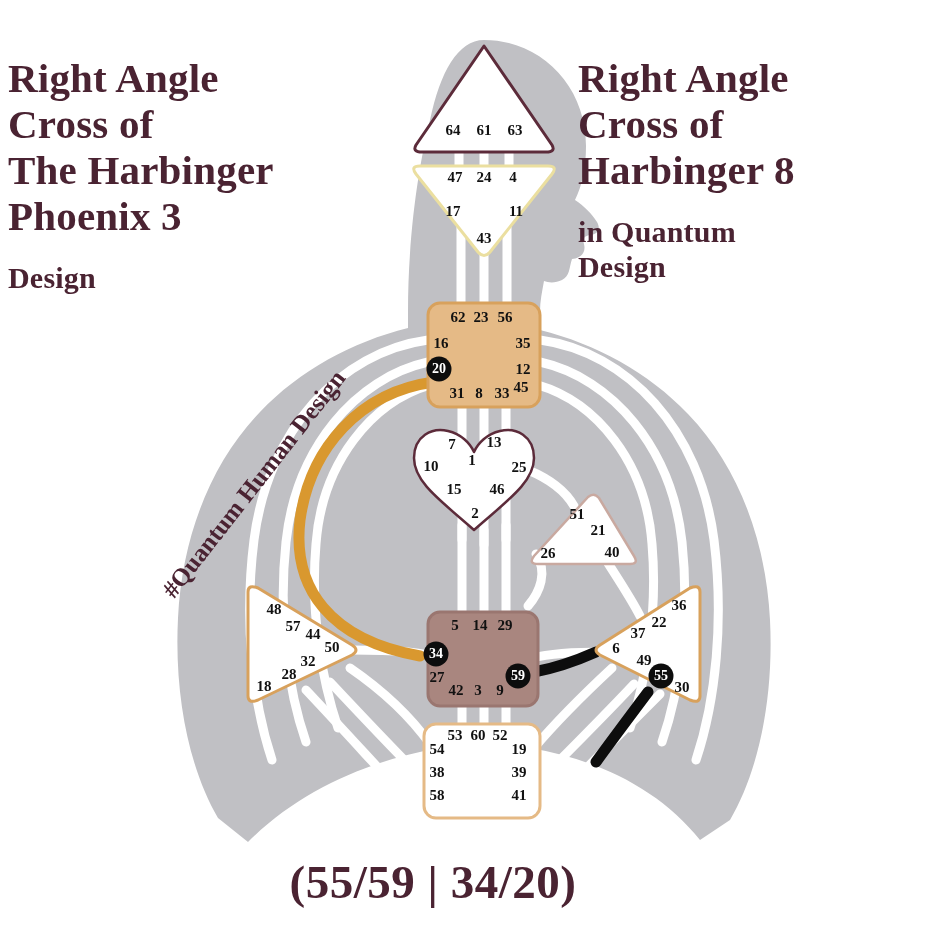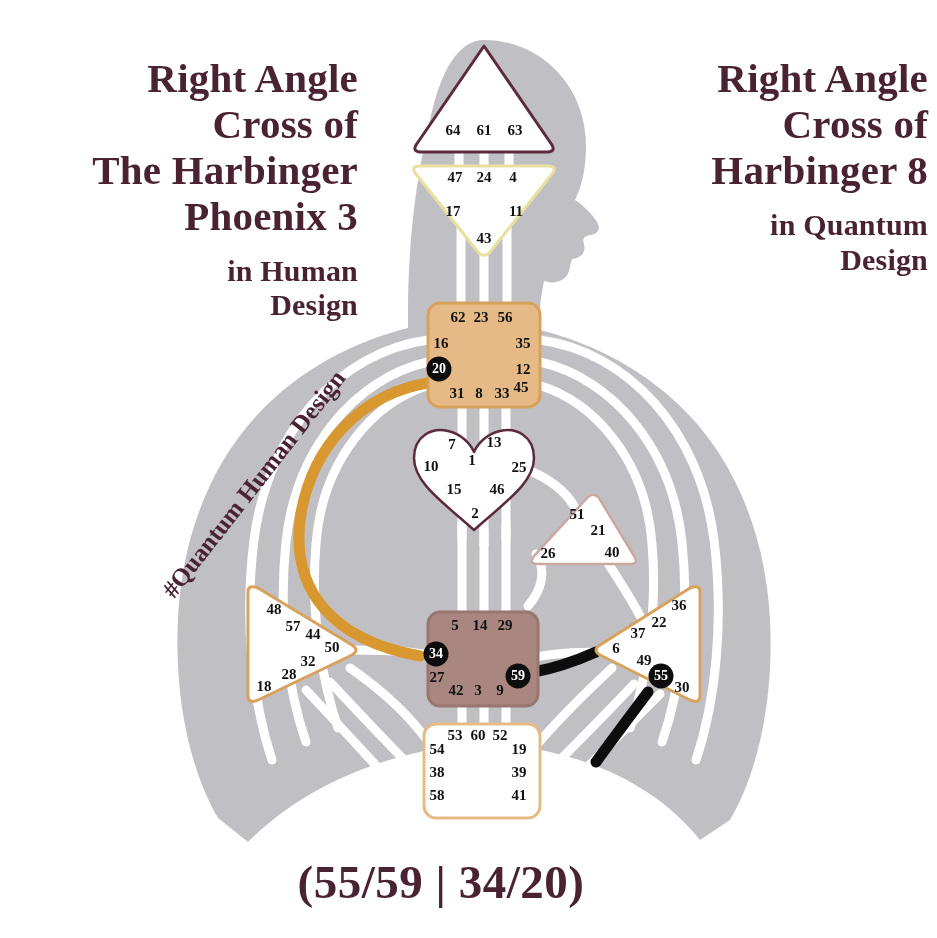--- a/index.html
+++ b/index.html
@@ -1,27 +1,27 @@
 <!DOCTYPE html>
 <html><head>
 <meta charset="utf-8">
 <style>
   html,body{margin:0;padding:0;background:#ffffff;}
   body{width:937px;height:938px;position:relative;overflow:hidden;
        font-family:"Liberation Serif",serif;}
   #stage{position:absolute;left:0;top:0;width:937px;height:938px;}
   svg#graph{position:absolute;left:0;top:0;width:937px;height:938px;}
 
-  .title{position:absolute;color:#4A2332;font-weight:bold;text-align:right;
+  .title{position:absolute;color:#4A2332;font-weight:bold;text-align:left;
          line-height:1.12;letter-spacing:.2px;}
   #title-left{left:8px;top:56px;width:350px;font-size:41px;}
   #title-right{left:578px;top:56px;width:350px;font-size:41px;}
-  .subtitle{font-size:30px;font-weight:bold;line-height:1.16;margin-top:14px;}
-
-  #caption{position:absolute;left:8px;top:855px;width:866px;text-align:center;
+  .subtitle{font-size:30px;font-weight:bold;line-height:1.16;margin-top:21px;}
+
+  #caption{position:absolute;left:0;top:855px;width:866px;text-align:center;
            color:#4A2332;font-weight:bold;font-size:47px;letter-spacing:.5px;}
 
   #hashtag{position:absolute;left:104px;top:470px;width:300px;
            color:#4A2332;font-weight:bold;font-size:25px;text-align:center;
            transform:rotate(-52deg);transform-origin:50% 50%;white-space:nowrap;}
 
   .gate{font-family:"Liberation Serif",serif;font-weight:bold;fill:#111111;
         font-size:15px;text-anchor:middle;dominant-baseline:middle;}
   .gate-hl-bg{fill:#0d0d0d;}
   .gate-hl-txt{fill:#ffffff;font-weight:bold;font-size:14px;
@@ -344,21 +344,20 @@
   </svg>
 
   <div class="title" id="title-left">
     <div>
         <div>Right Angle</div>
         <div>Cross of</div>
         <div>The Harbinger</div>
         <div>Phoenix 3</div>
       </div>
     <div class="subtitle">
-        <div>in Human</div>
         <div>Design</div>
       </div>
   </div>
 
   <div class="title" id="title-right">
     <div>
         <div>Right Angle</div>
         <div>Cross of</div>
         <div>Harbinger 8</div>
       </div>

